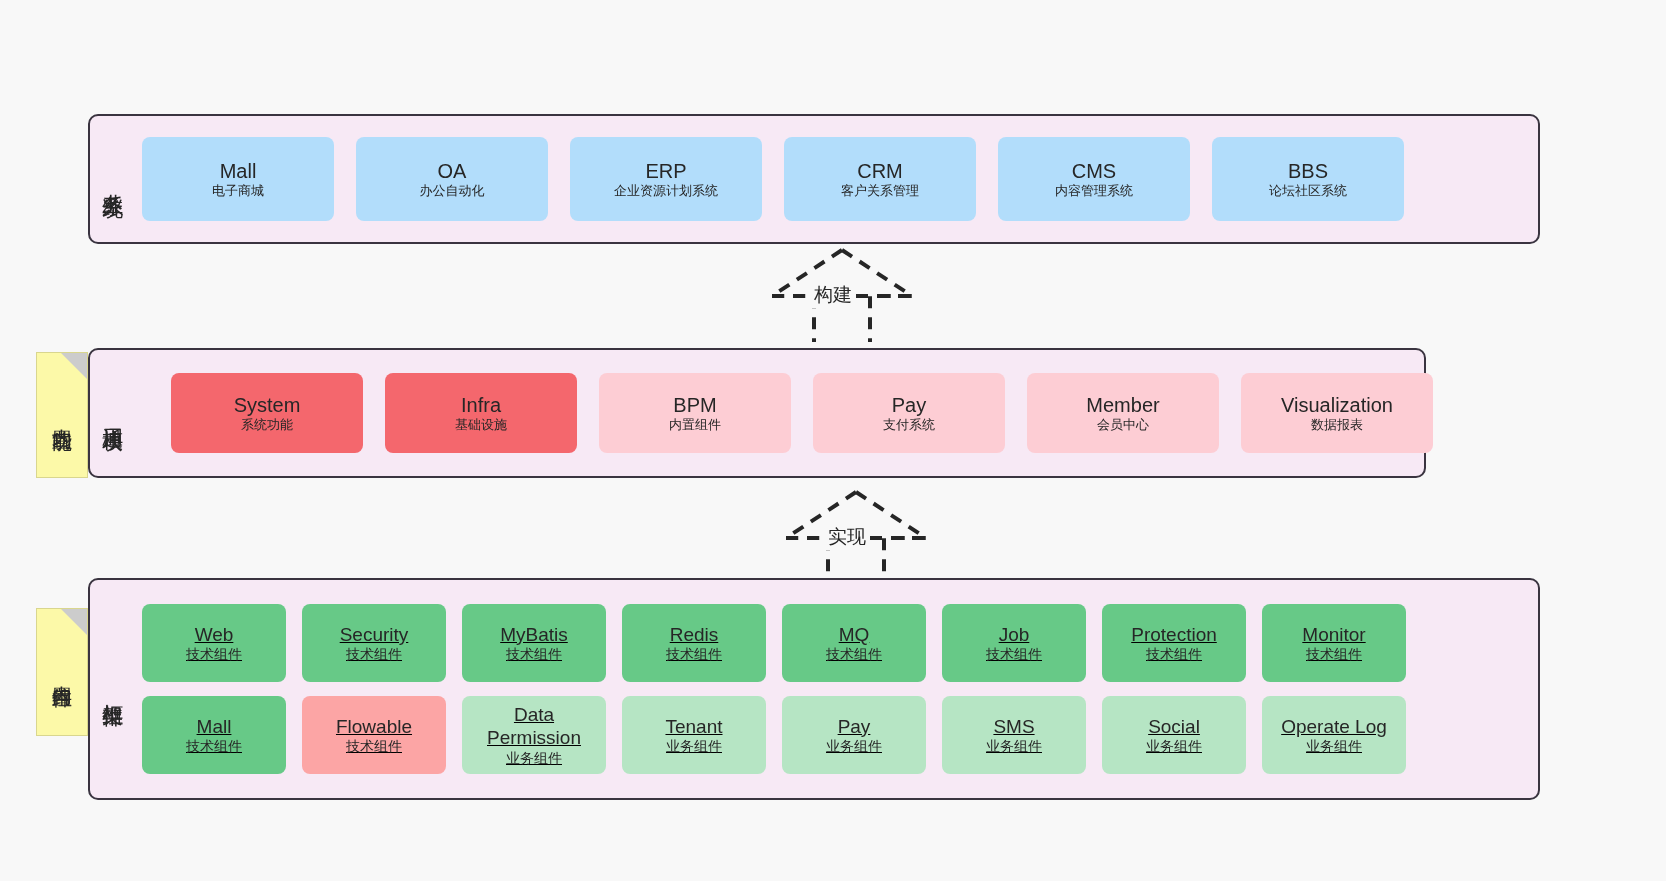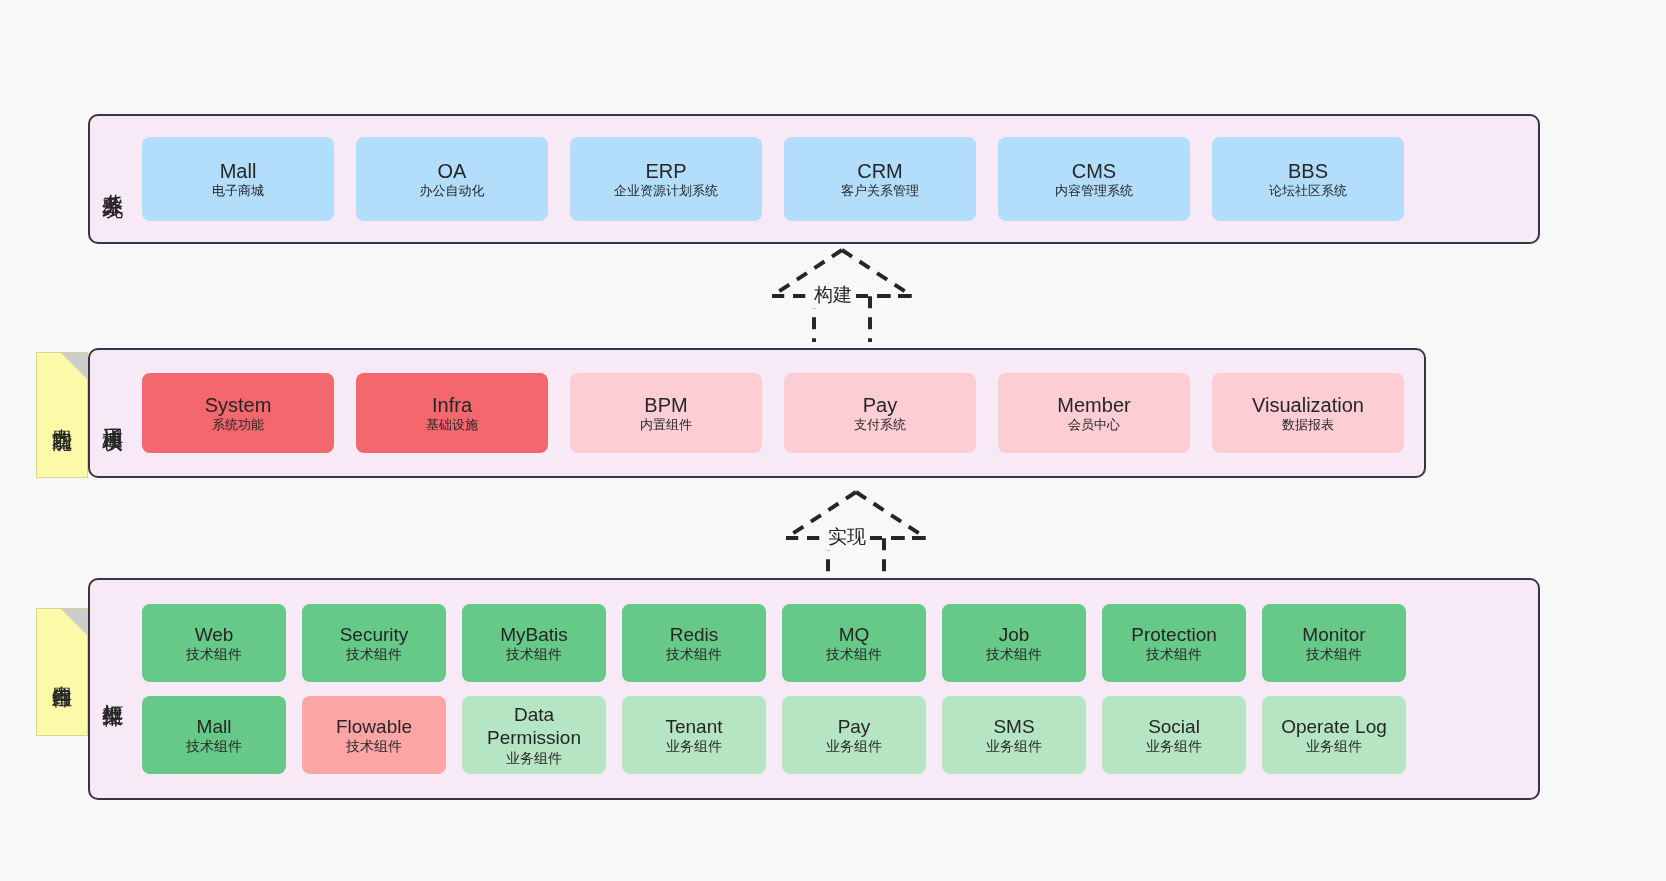--- a/index.html
+++ b/index.html
@@ -81,34 +81,35 @@
     background: #b2ddfb;
   }
   #layer-business .row { gap: 22px; }
 
   
   #layer-common {
     left: 88px;
     top: 348px;
     width: 1338px;
     height: 130px;
+    gap: 29px;
   }
   #layer-common .cell {
     width: 192px;
     height: 80px;
   }
 
   
   #layer-framework {
     left: 88px;
     top: 578px;
     width: 1452px;
     height: 222px;
   }
-  #layer-framework .layer-body { gap: 14px; padding: 0 12px 0 6px; }
+  #layer-framework .layer-body { gap: 14px; padding: 0 12px 0 6px; text-decoration: underline; }
   #layer-framework .row { gap: 16px; }
   #layer-framework .cell {
     width: 144px;
     height: 78px;
   }
   #layer-framework .cell .t1 { font-size: 19px; }
   #layer-framework .cell .t2 { font-size: 14px; }
 
   
   .note {

